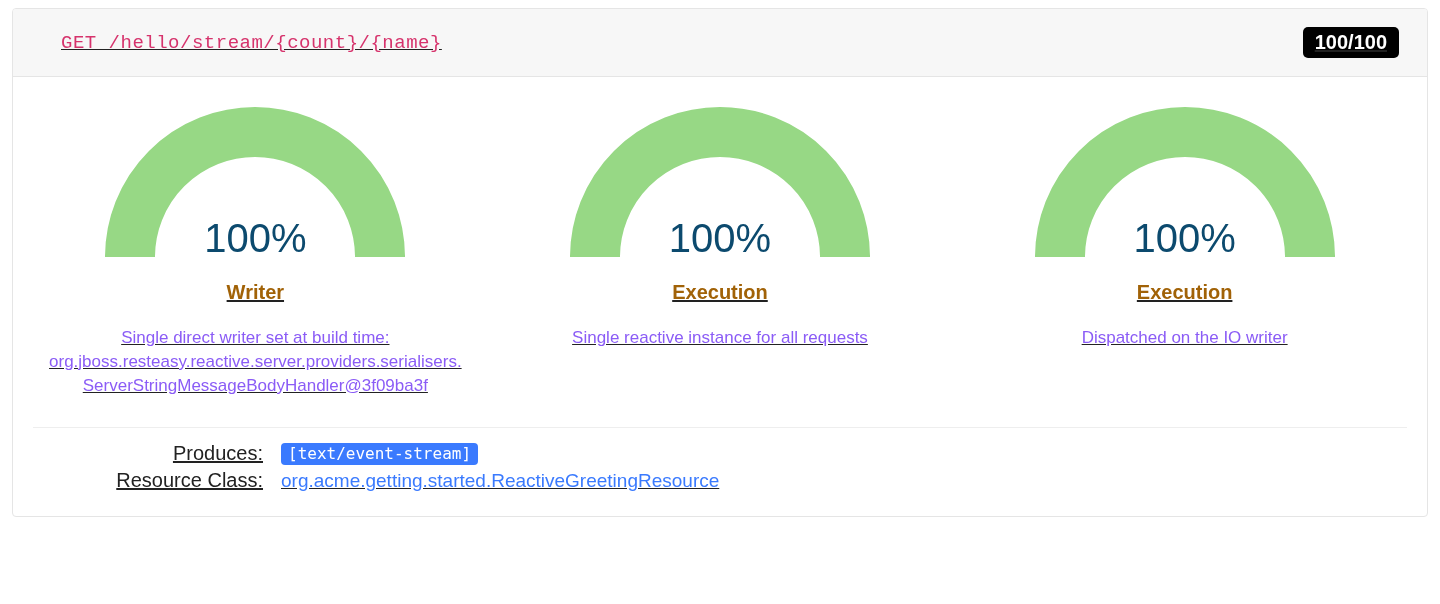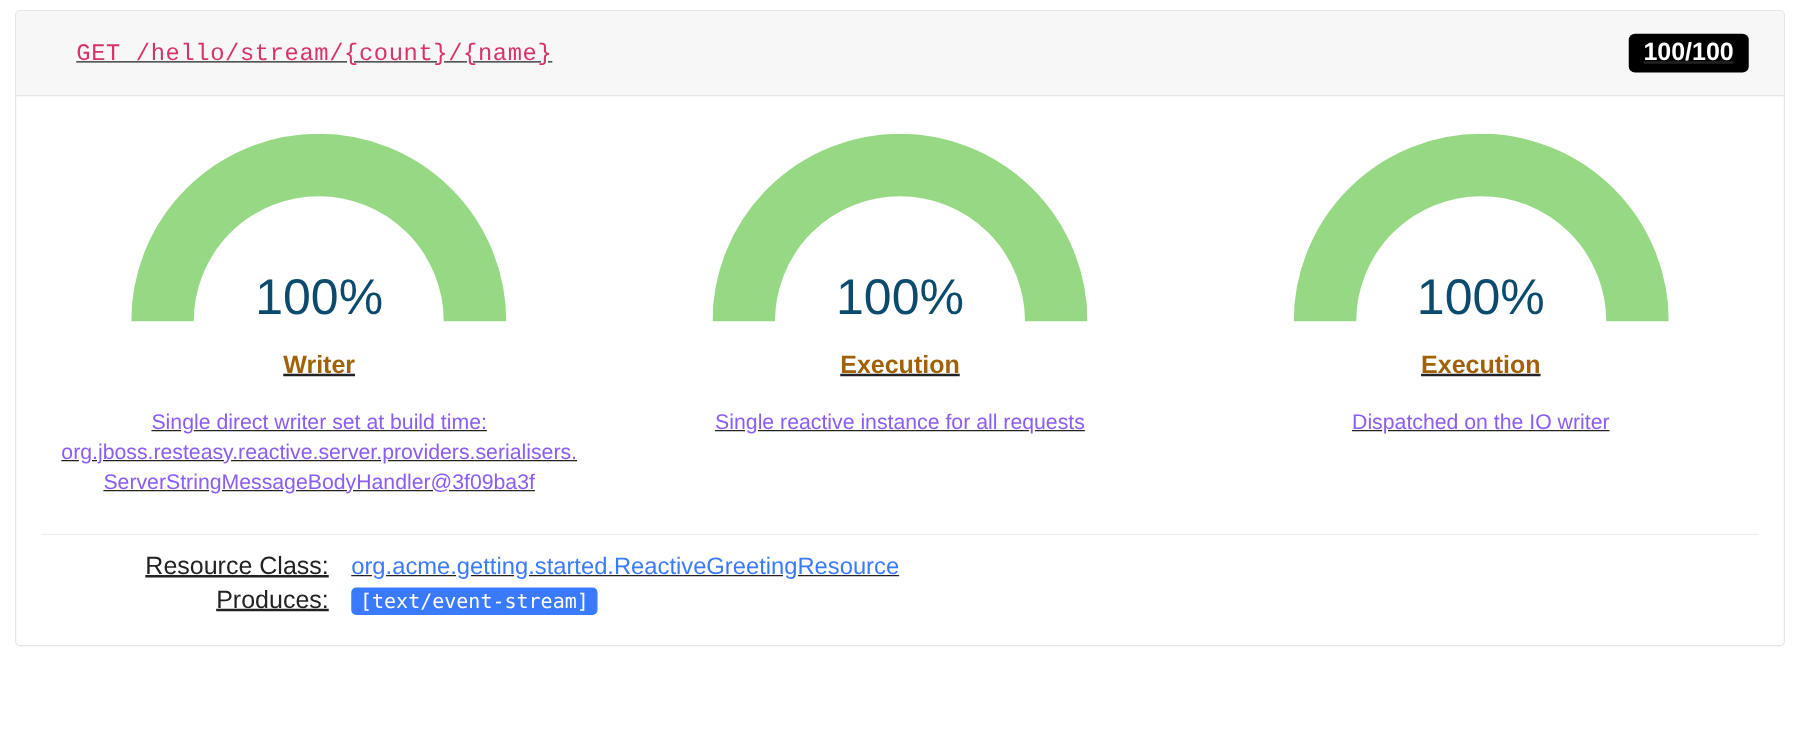--- a/index.html
+++ b/index.html
@@ -164,27 +164,27 @@
         <div class="gauge-title">Execution</div>
         <div class="gauge-desc">Dispatched on the IO writer</div>
       </div>
 
     </div>
 
     <hr class="divider">
 
     <div class="meta">
       <div class="meta-row">
+        <div class="meta-label">Produces:</div>
+        <div class="meta-value">
+          <span class="pill">[text/event-stream]</span>
+        </div>
+      </div>
+      <div class="meta-row">
         <div class="meta-label">Resource Class:</div>
         <div class="meta-value">
           <span class="link">org.acme.getting.started.ReactiveGreetingResource</span>
-        </div>
-      </div>
-      <div class="meta-row">
-        <div class="meta-label">Produces:</div>
-        <div class="meta-value">
-          <span class="pill">[text/event-stream]</span>
         </div>
       </div>
     </div>
 
   </div>
 </div>
 
 </body></html>

